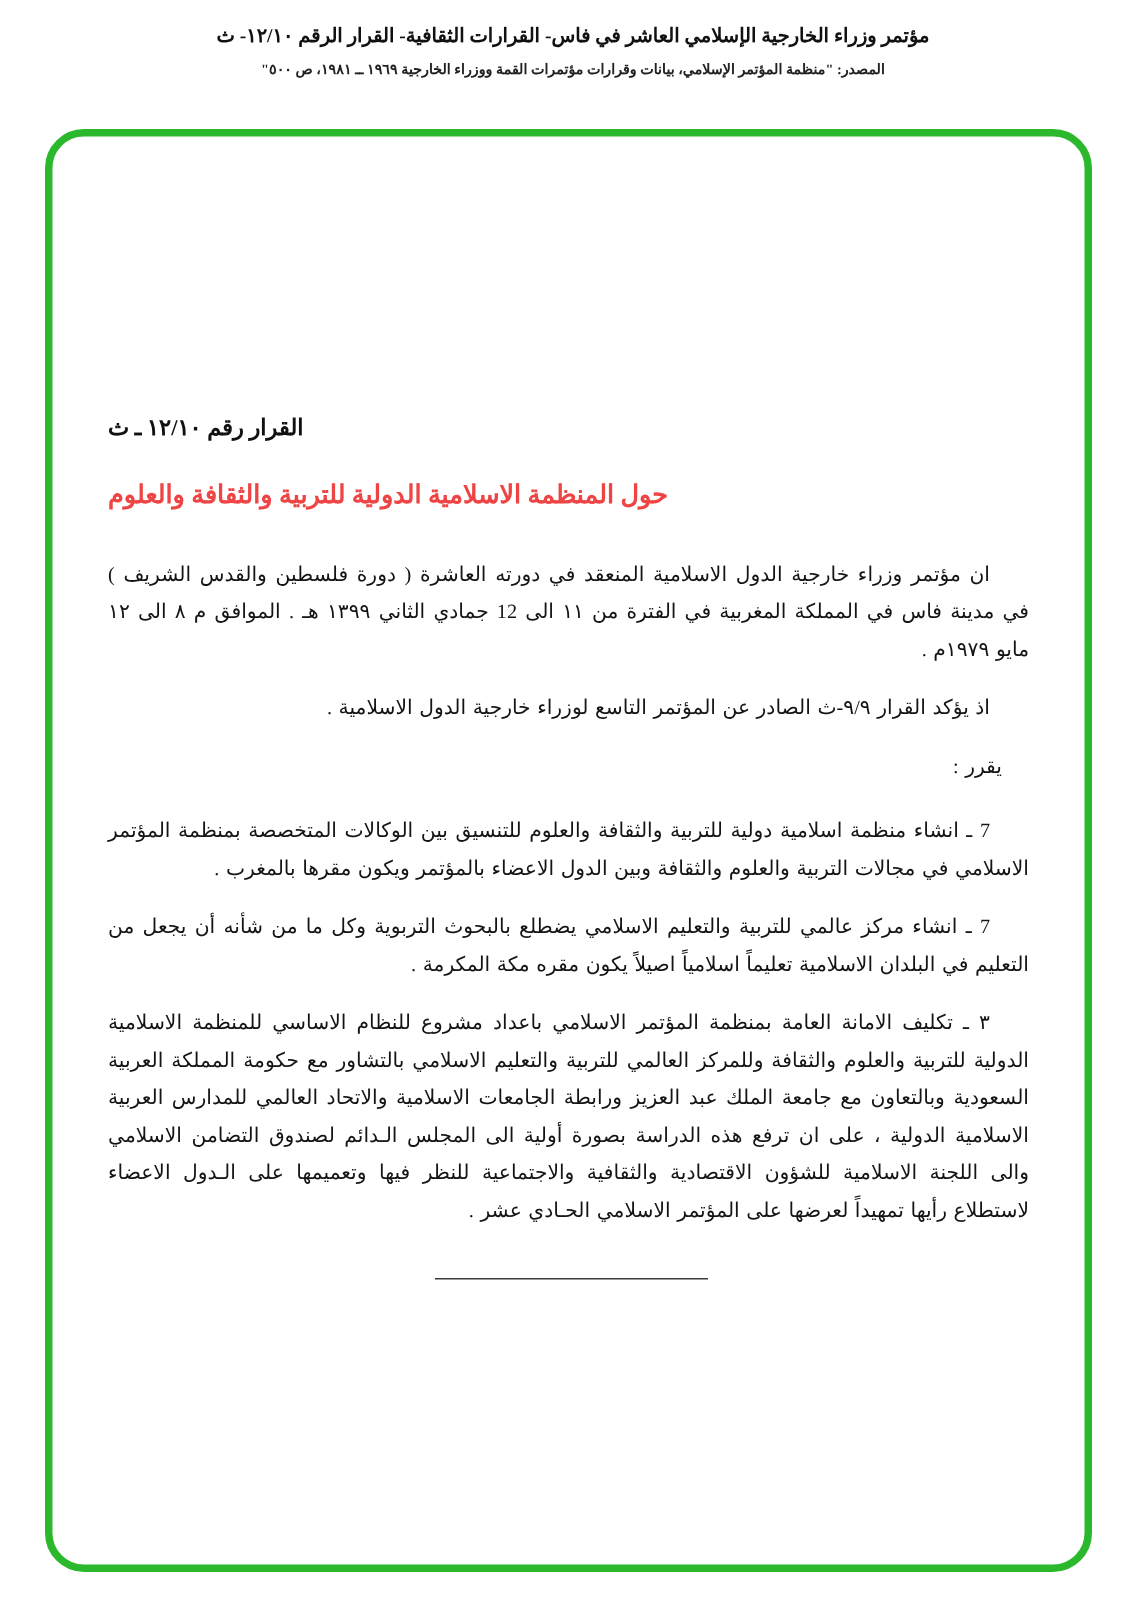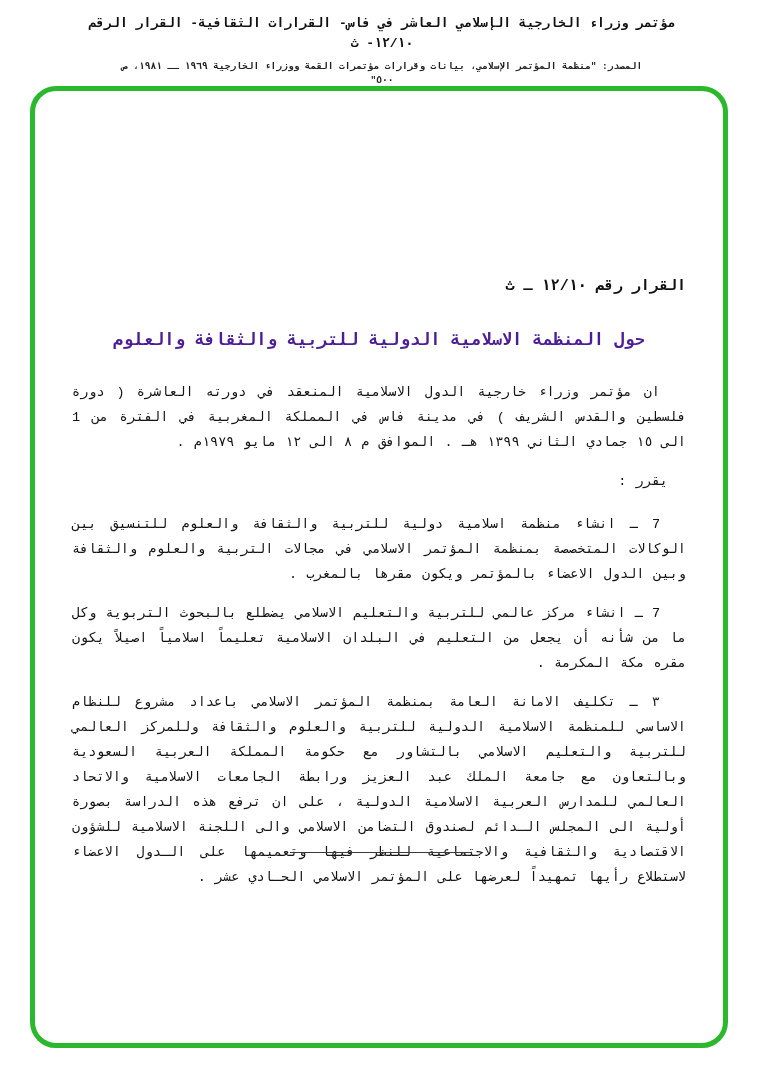--- a/index.html
+++ b/index.html
@@ -6,21 +6,21 @@
     margin: 0;
     padding: 0;
     background: #ffffff;
   }
   .page {
     position: relative;
     width: 764px;
     height: 1082px;
     background: #ffffff;
     overflow: hidden;
-    font-family: Liberation Mono, monospace;
+    font-family: Liberation Serif, serif;
     color: #1a1a1a;
     direction: rtl;
   }
   
   .header {
     position: absolute;
     top: 14px;
     right: 0;
     left: 0;
     text-align: center;
@@ -55,32 +55,32 @@
   }
   
   .content {
     position: absolute;
     top: 276px;
     right: 78px;
     left: 72px;
     direction: rtl;
   }
   .doc-title-1 {
-    text-align: right;
+    text-align: left;
     font-size: 15px;
     font-weight: bold;
-    margin: 0 0 34px 0;
+    margin: 0 0 24px 0;
     color: #111;
   }
   .doc-title-2 {
-    text-align: center;
+    text-align: left;
     font-size: 17px;
     font-weight: bold;
     margin: 0 0 30px 0;
-    color: #4c1d95;
+    color: #ef4444;
   }
   .para {
     font-size: 13.5px;
     line-height: 25px;
     text-align: justify;
     text-align-last: right;
     margin: 0 0 14px 0;
     text-indent: 26px;
     color: #141414;
     word-spacing: 1px;
@@ -114,22 +114,23 @@
   </div>
 
   <div class="frame"></div>
 
   <div class="content">
 
     <div class="doc-title-1">القرار رقم ١٢/١٠ ـ ث</div>
 
     <div class="doc-title-2">حول المنظمة الاسلامية الدولية للتربية والثقافة والعلوم</div>
 
-    <p class="para">ان مؤتمر وزراء خارجية الدول الاسلامية المنعقد في دورته العاشرة ( دورة فلسطين والقدس الشريف ) في مدينة فاس في المملكة المغربية في الفترة من 1 الى ١٥ جمادي الثاني ١٣٩٩ هـ .  الموافق م ٨ الى ١٢ مايو ١٩٧٩م .</p>
+    <p class="para">ان مؤتمر وزراء خارجية الدول الاسلامية المنعقد في دورته العاشرة ( دورة فلسطين والقدس الشريف ) في مدينة فاس في المملكة المغربية في الفترة من ١١ الى 12 جمادي الثاني ١٣٩٩ هـ .  الموافق م ٨ الى ١٢ مايو ١٩٧٩م .</p>
 
+    <p class="para">اذ يؤكد القرار ٩/٩-ث الصادر عن المؤتمر التاسع لوزراء خارجية الدول الاسلامية .</p>
 
     <p class="para short decree">يقرر :</p>
 
     <p class="para">7 ـ انشاء منظمة اسلامية دولية للتربية والثقافة والعلوم للتنسيق بين الوكالات المتخصصة بمنظمة المؤتمر الاسلامي في مجالات التربية والعلوم والثقافة وبين الدول الاعضاء بالمؤتمر ويكون مقرها بالمغرب .</p>
 
     <p class="para">7 ـ انشاء مركز عالمي للتربية والتعليم الاسلامي يضطلع بالبحوث التربوية وكل ما من شأنه أن يجعل من التعليم في البلدان الاسلامية تعليماً اسلامياً اصيلاً يكون مقره مكة المكرمة .</p>
 
     <p class="para">٣ ـ تكليف الامانة العامة بمنظمة المؤتمر الاسلامي باعداد مشروع للنظام الاساسي للمنظمة الاسلامية الدولية للتربية والعلوم والثقافة وللمركز العالمي للتربية والتعليم الاسلامي بالتشاور مع حكومة المملكة العربية السعودية وبالتعاون مع جامعة الملك عبد العزيز ورابطة الجامعات الاسلامية والاتحاد العالمي للمدارس العربية الاسلامية الدولية ، على ان ترفع هذه الدراسة بصورة أولية الى المجلس الـدائم لصندوق التضامن الاسلامي والى اللجنة الاسلامية للشؤون الاقتصادية والثقافية والاجتماعية للنظر فيها وتعميمها على الـدول الاعضاء لاستطلاع رأيها تمهيداً لعرضها على المؤتمر الاسلامي الحـادي عشر .</p>
 
   </div>

